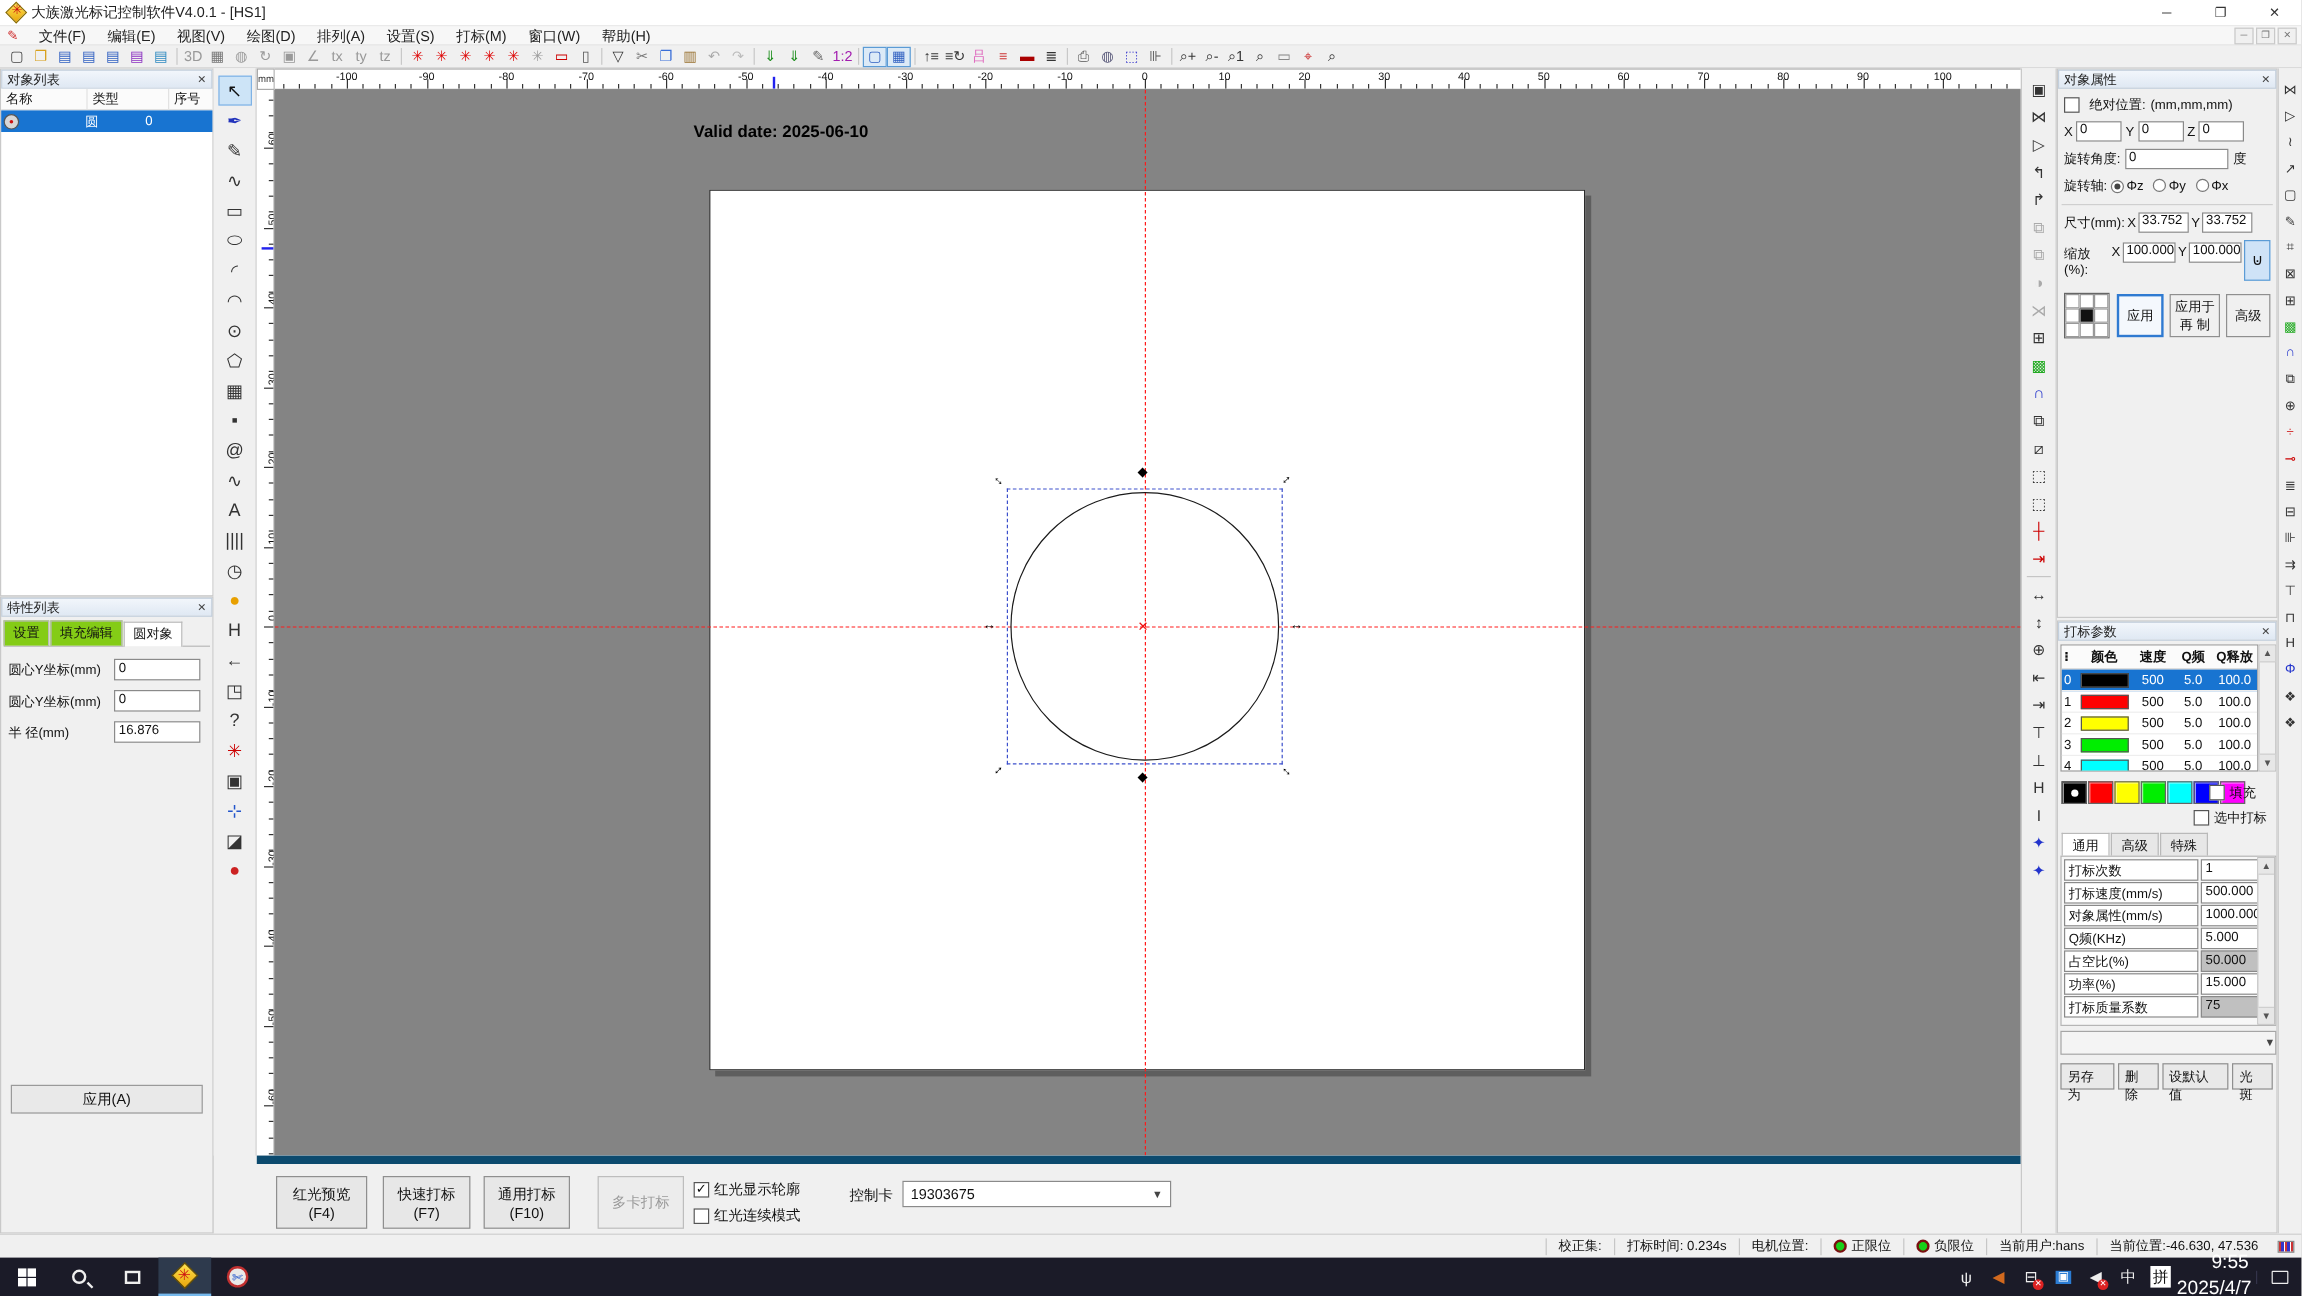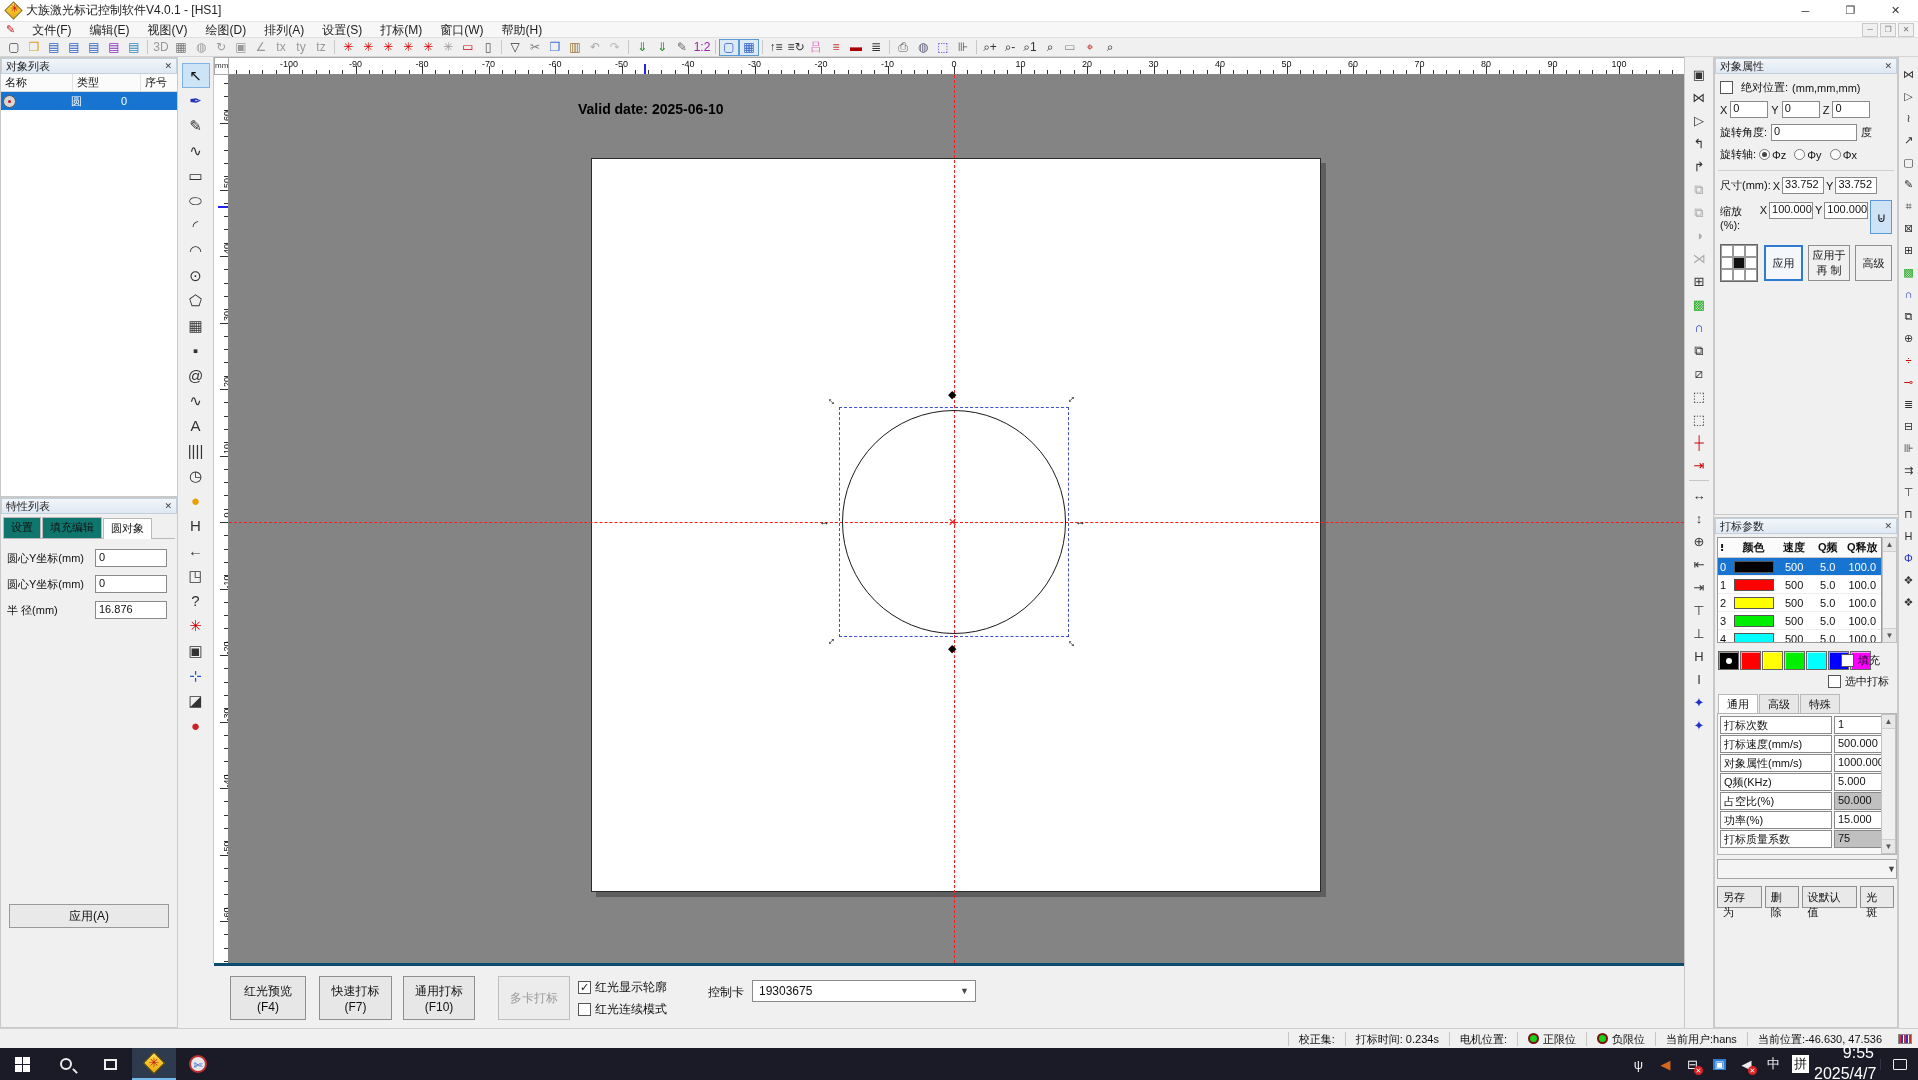--- a/index.html
+++ b/index.html
@@ -41,21 +41,21 @@
   .ol-col.c1{ width:72px; } .ol-col.c2{ width:68px; } .ol-col.c3{ width:34px; border-right:none; }
   .ol-row { display:flex; height:18px; align-items:center; }
   .ol-row.selected { background:#1874d1; color:#fff; }
   .obj-circle-ico { width:13px; height:13px; border-radius:50%; background:#d7d7d7; border:1px solid #555; margin-left:2px; position:relative; }
   .obj-circle-ico::after { content:""; position:absolute; left:4px; top:4px; width:3px; height:3px; border-radius:50%; background:#cc1111; }
   .ol-cell-type { width:50px; margin-left:55px; font-size:11px; }
   .ol-cell-idx { width:30px; font-size:11px; }
 
   .proplist { position:absolute; left:0; top:440px; width:178px; height:531px; background:#f0f0f0; border:1px solid #c9c9c9; }
   .pl-tabs { display:flex; margin:3px 2px 0 2px; border-bottom:1px solid #b9b9b9; }
-  .pl-tab { padding:2px 7px; font-size:11px; border:1px solid #b9b9b9; border-bottom:none; background:#0f766e; margin-right:1px; }
+  .pl-tab { padding:2px 7px; font-size:11px; border:1px solid #b9b9b9; border-bottom:none; background:#84cc16; margin-right:1px; }
   .pl-tab.active { background:#fff; position:relative; top:1px; padding-bottom:3px; }
   .pl-fields { padding:10px 6px; }
   .pl-field { display:flex; align-items:center; margin-bottom:8px; }
   .pl-label { width:88px; font-size:11px; }
   .pl-input { width:72px; height:18px; border:1px solid #8a8a8a; background:#fff; padding:1px 3px; font-size:11px; }
   .apply-a { position:absolute; left:8px; top:406px; width:160px; height:24px; background:#e9e9e9; border:1px solid #9a9a9a; text-align:center; line-height:22px; }
 
   
   .tools-left { position:absolute; left:178px; top:0; width:36px; height:906px; background:#f0f0f0; border-right:1px solid #c9c9c9; padding-top:6px; }
   .tool-btn { width:28px; height:25px; margin:0 auto; display:flex; align-items:center; justify-content:center; font-size:15px; color:#222; }
@@ -77,21 +77,21 @@
   .page { position:absolute; left:362px; top:83px; width:730px; height:734px; background:#ffffff; border:1px solid #2a2a2a; box-shadow:5px 5px 0 #5e5e5e; }
   .crosshair-v { position:absolute; left:725px; top:0; width:0; height:888px; border-left:1px dashed #ff1a1a; }
   .crosshair-h { position:absolute; left:0; top:447px; width:1455px; height:0; border-top:1px dashed #ff1a1a; }
   .circle-obj { position:absolute; left:613px; top:335px; width:224px; height:224px; border:1px solid #1a1a1a; border-radius:50%; }
   .sel-box { position:absolute; left:610px; top:332px; width:230px; height:230px; border:1px dashed #3c50cc; }
   .handle { position:absolute; font-size:11px; color:#000; font-weight:bold; line-height:1; }
   .center-x { position:absolute; left:719px; top:441px; color:#ee1111; font-size:11px; font-weight:bold; }
   .valid-date { position:absolute; left:349px; top:26px; font-size:14px; font-weight:bold; color:#000; }
 
   
-  .bottom-bar { position:absolute; left:0; top:906px; width:1470px; height:65px; background:#f0f0f0; border-top:3px solid #0c4a6e; }
+  .bottom-bar { position:absolute; left:0; top:906px; width:1470px; height:65px; background:#f0f0f0; border-top:7px solid #0c4a6e; }
   .mark-btn { position:absolute; height:44px; background:#e7e7e7; border:1px solid #8f8f8f; text-align:center; font-size:12px; color:#111; display:flex; flex-direction:column; align-items:center; justify-content:center; }
   .mark-btn.disabled { color:#9a9a9a; background:#ececec; border-color:#bdbdbd; }
   .chk { display:flex; align-items:center; font-size:12px; }
   .chk-box { width:13px; height:13px; border:1px solid #555; background:#fff; margin-right:4px; font-size:11px; line-height:11px; text-align:center; color:#111; }
   .card-select { position:absolute; height:22px; background:#fff; border:1px solid #8a8a8a; display:flex; align-items:center; padding:0 6px; }
   .combo-arrow { margin-left:auto; font-size:9px; color:#444; }
 
   
   .strip { position:absolute; top:0; background:#f0f0f0; padding-top:6px; }
   .strip1 { left:1684px; width:30px; height:971px; border-left:1px solid #c9c9c9; border-right:1px solid #c9c9c9; }
@@ -798,21 +798,21 @@
           <span>Z</span>
           <span class="op-input" style="width:38px; margin:0 3px;">0</span>
         </div>
         <div class="op-row">
           <span>旋转角度:</span>
           <span class="op-input" style="width:86px; margin:0 4px;">0</span>
           <span>度</span>
         </div>
         <div class="op-row">
           <span style="margin-right:3px;">旋转轴:</span>
-          <span style="display:flex; align-items:flex-start; margin-right:8px;">
+          <span style="display:flex; align-items:flex-end; margin-right:8px;">
             <span class="radio on"></span>
             <span>Φz</span>
           </span>
           <span style="display:flex; align-items:center; margin-right:8px;">
             <span class="radio"></span>
             <span>Φy</span>
           </span>
           <span style="display:flex; align-items:center;">
             <span class="radio"></span>
             <span>Φx</span>

